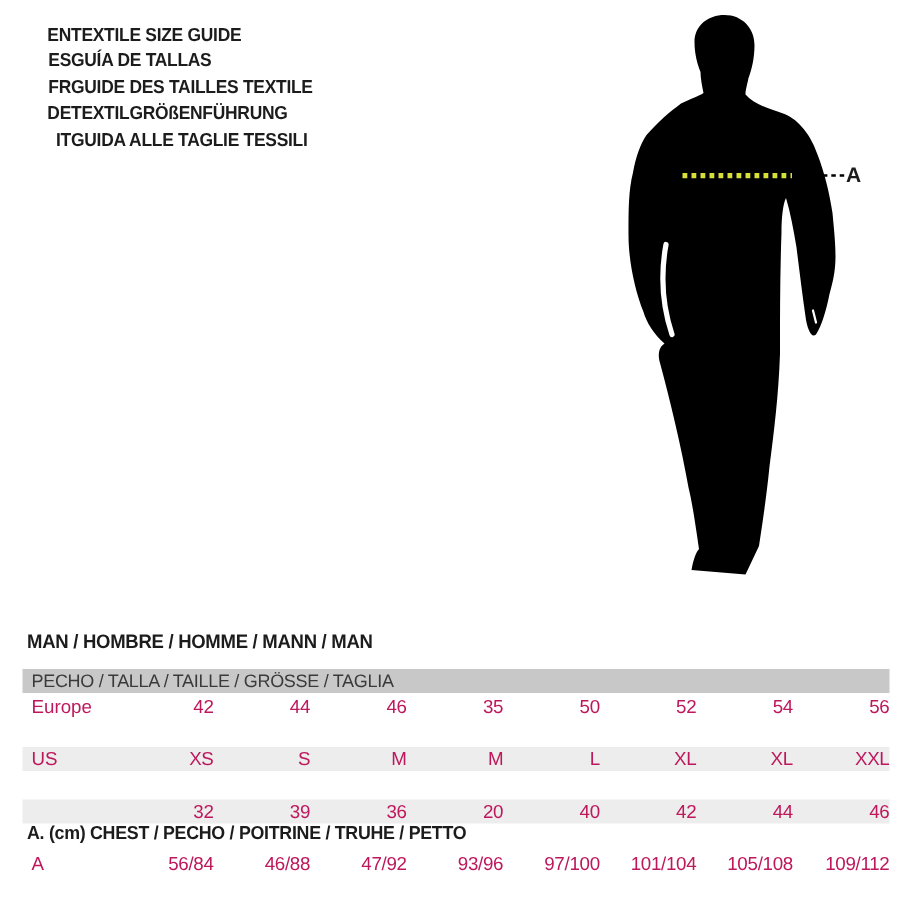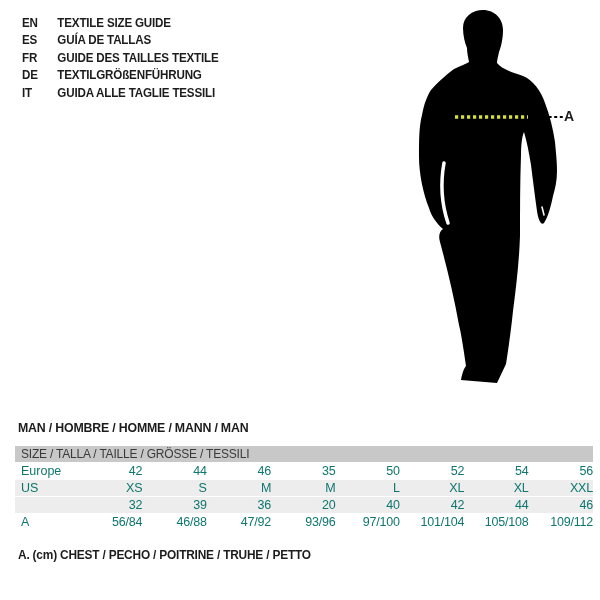--- a/index.html
+++ b/index.html
@@ -1,41 +1,41 @@
 <!DOCTYPE html>
 <html style="--header-bg: #c8c8c8; --alt-row-bg: #ededed;"><head>
 <meta charset="utf-8">
 <style>
   html,body{margin:0;padding:0;background:#fff;}
   #canvas{
     position:relative;width:600px;height:600px;background:#ffffff;overflow:hidden;
     font-family:"Liberation Sans","DejaVu Sans",sans-serif;color:#1c1c1c;
   }
   
-  #lang-list{position:absolute;left:22px;top:15px;}
+  #lang-list{position:absolute;left:12px;top:15px;text-align:right;}
   .lang-row{display:flex;height:17.4px;line-height:17.4px;font-weight:700;font-size:12.5px;
             transform:scaleX(0.93);transform-origin:0 50%;white-space:nowrap;}
   .lang-code{width:38px;letter-spacing:-0.2px;}
   .lang-label{letter-spacing:-0.2px;}
   
   #categories{position:absolute;left:18px;top:109px;}
   .cat-line{display:block;height:19.5px;line-height:19.5px;font-weight:700;font-size:13.5px;
             letter-spacing:-0.2px;transform:scaleX(0.93);transform-origin:0 50%;white-space:nowrap;}
   
   #figure{position:absolute;left:410px;top:5px;width:165px;height:385px;}
   #measure-label{position:absolute;left:564px;top:109px;font-weight:700;font-size:14px;line-height:15px;}
   
   #gender-heading{position:absolute;left:18px;top:420px;font-weight:700;font-size:13px;
                   letter-spacing:-0.2px;transform:scaleX(0.95);transform-origin:0 50%;white-space:nowrap;}
   
   #size-table{position:absolute;left:15px;top:446px;width:578px;}
   #size-table-header{height:16px;line-height:16px;background:var(--header-bg,#c8c8c8);
                      color:#3a3a3a;font-size:12px;padding-left:6px;margin-bottom:1px;
                      letter-spacing:-0.2px;}
-  .t-row{display:flex;height:16px;line-height:16px;font-size:12.5px;color:#0f766e;margin-bottom:1px;}
+  .t-row{display:flex;height:16px;line-height:16px;font-size:12.5px;color:#be185d;margin-bottom:19px;}
   .t-row.shaded{background:var(--alt-row-bg,#ededed);}
   .t-label{width:63px;padding-left:6px;box-sizing:border-box;text-align:left;}
   .t-cell{flex:1;text-align:right;letter-spacing:-0.2px;}
   
   #footnote{position:absolute;left:18px;top:548px;font-weight:700;font-size:12.5px;
             letter-spacing:-0.2px;transform:scaleX(0.95);transform-origin:0 50%;white-space:nowrap;}
 </style>
 </head>
 <body>
 
@@ -102,21 +102,21 @@
     <path d="M 34,158 C 30,180 32,200 38,218" fill="none" stroke="#ffffff" stroke-width="3.5" stroke-linecap="round"></path>
     <path d="M 132,202 L 134,210" fill="none" stroke="#ffffff" stroke-width="1.5" stroke-linecap="round"></path>
     <line id="chest-line" x1="45" y1="112" x2="118" y2="112" stroke="#d6e038" stroke-width="3.5" stroke-dasharray="3.2 2.8"></line>
     <line x1="133" y1="112" x2="153" y2="112" stroke="#000000" stroke-width="1.8" stroke-dasharray="3 2.6"></line>
   </svg>
   <span id="measure-label">A</span>
 
   <div id="gender-heading">MAN / HOMBRE / HOMME / MANN / MAN</div>
 
   <div id="size-table">
-    <div id="size-table-header">SIZE / TALLA / TAILLE / GRÖSSE / TESSILI</div>
+    <div id="size-table-header">PECHO / TALLA / TAILLE / GRÖSSE / TAGLIA</div>
     <div id="table-rows">
         <div class="t-row">
           <div class="t-label">Europe</div>
           <div class="t-cell">42</div>
           <div class="t-cell">44</div>
           <div class="t-cell">46</div>
           <div class="t-cell">35</div>
           <div class="t-cell">50</div>
           <div class="t-cell">52</div>
           <div class="t-cell">54</div>

